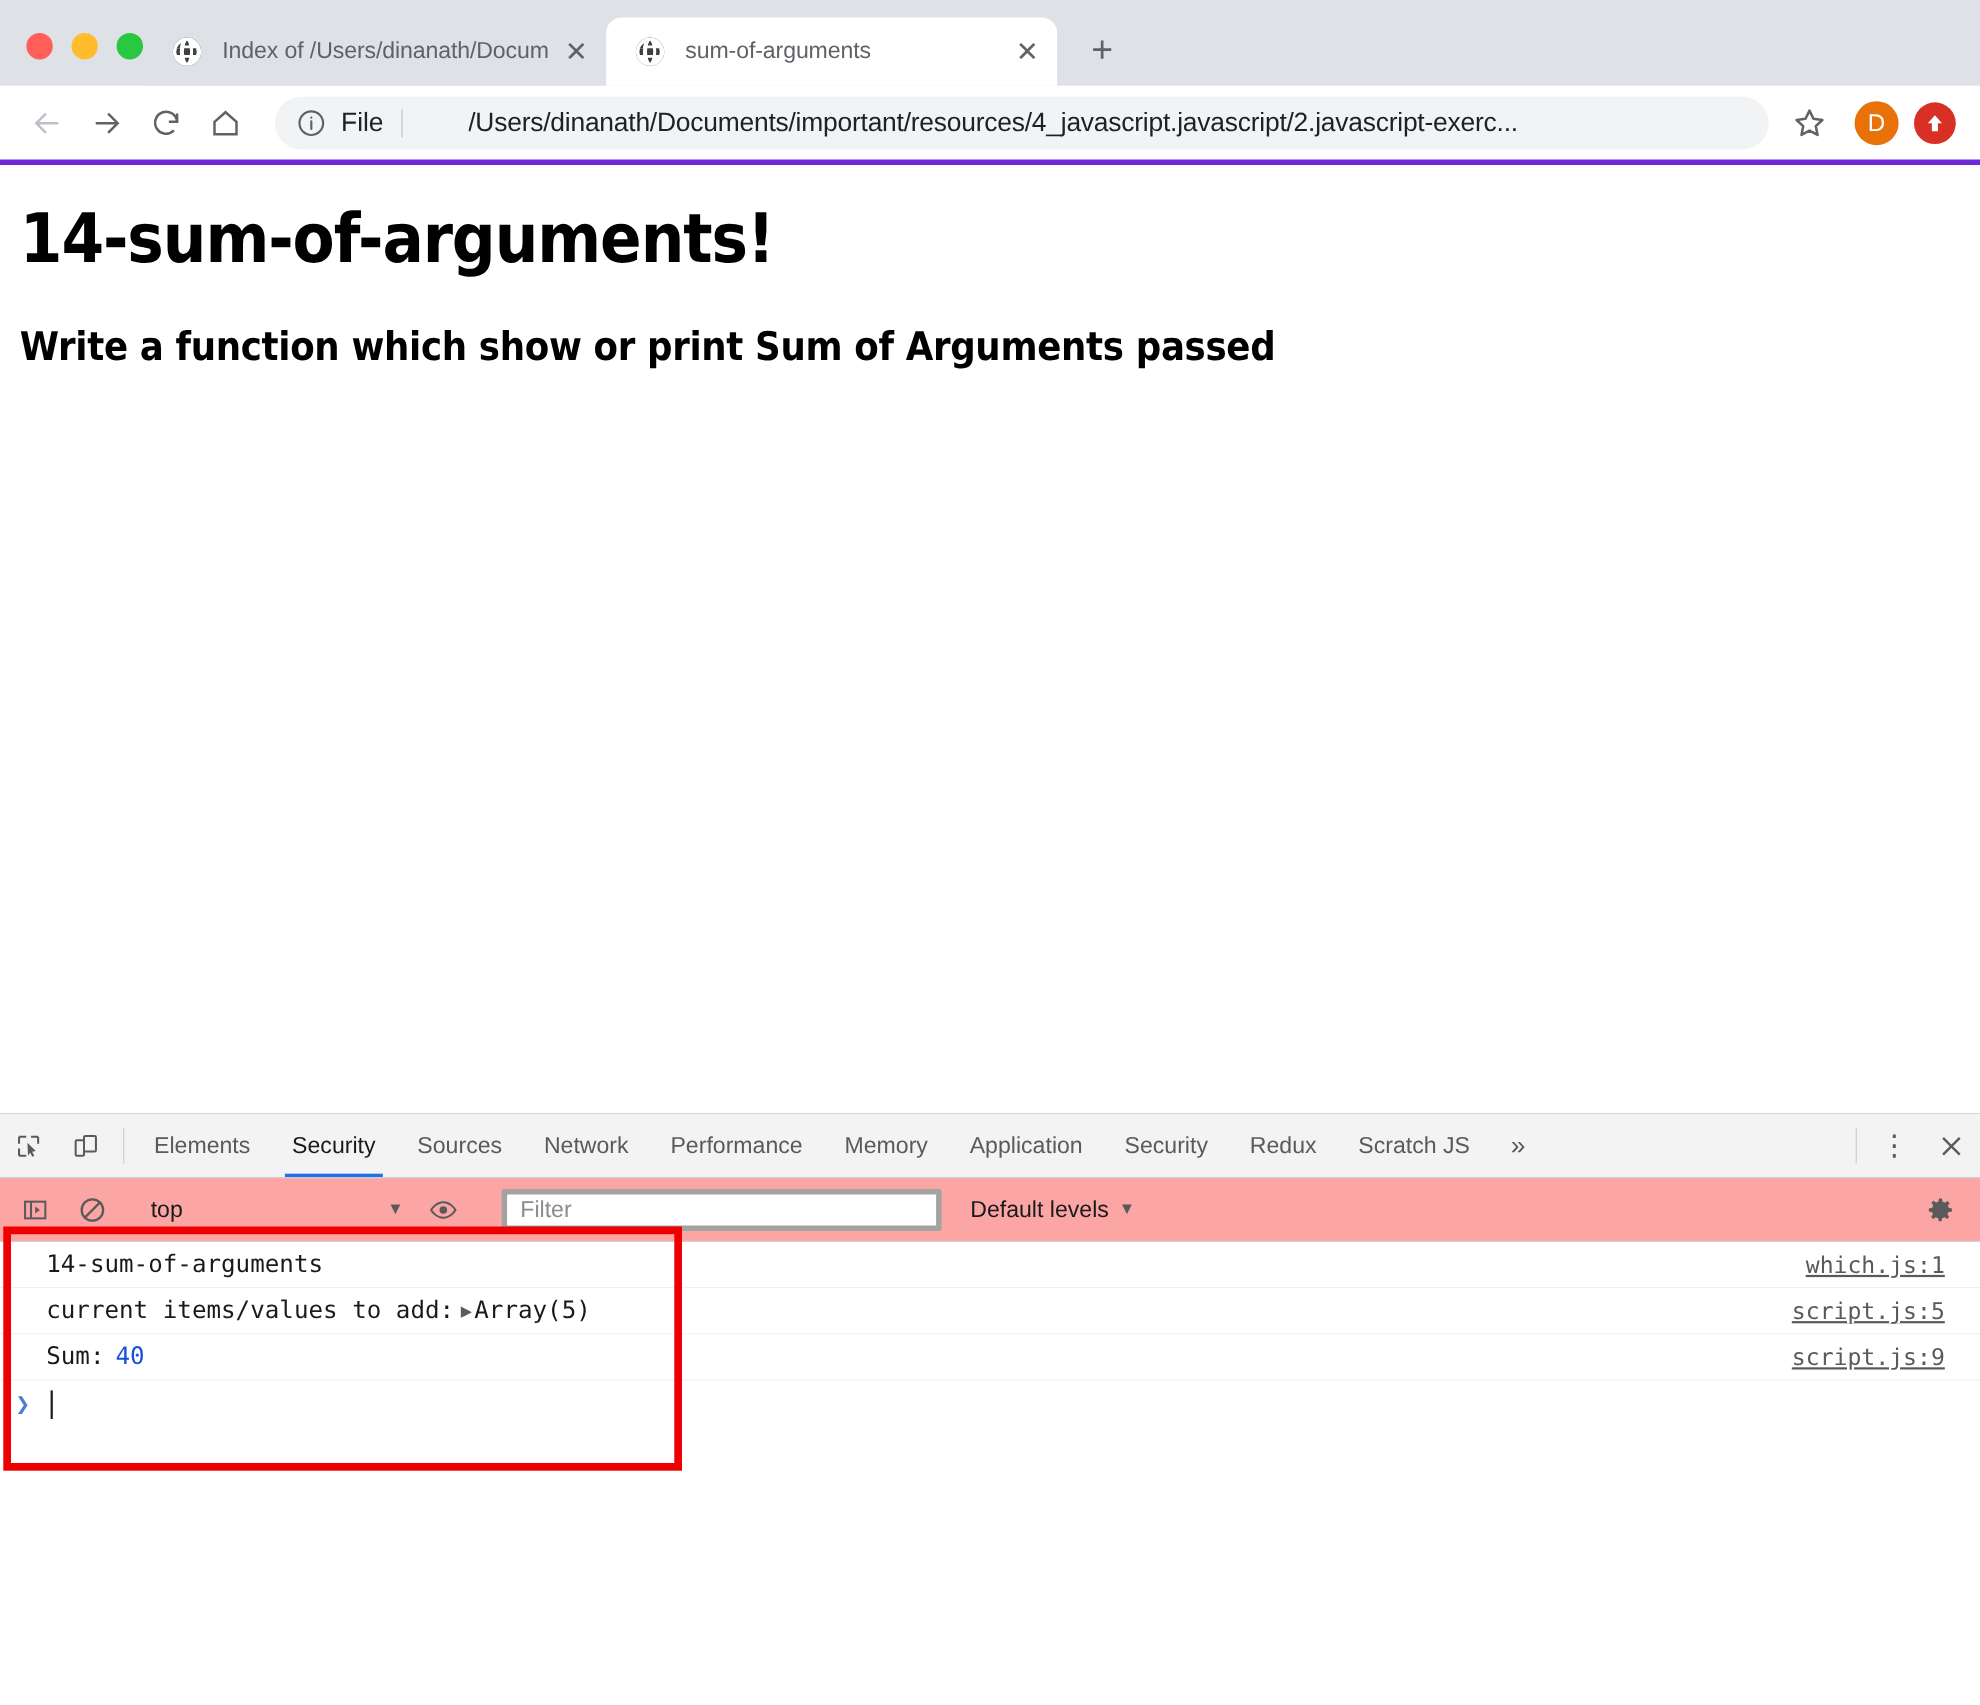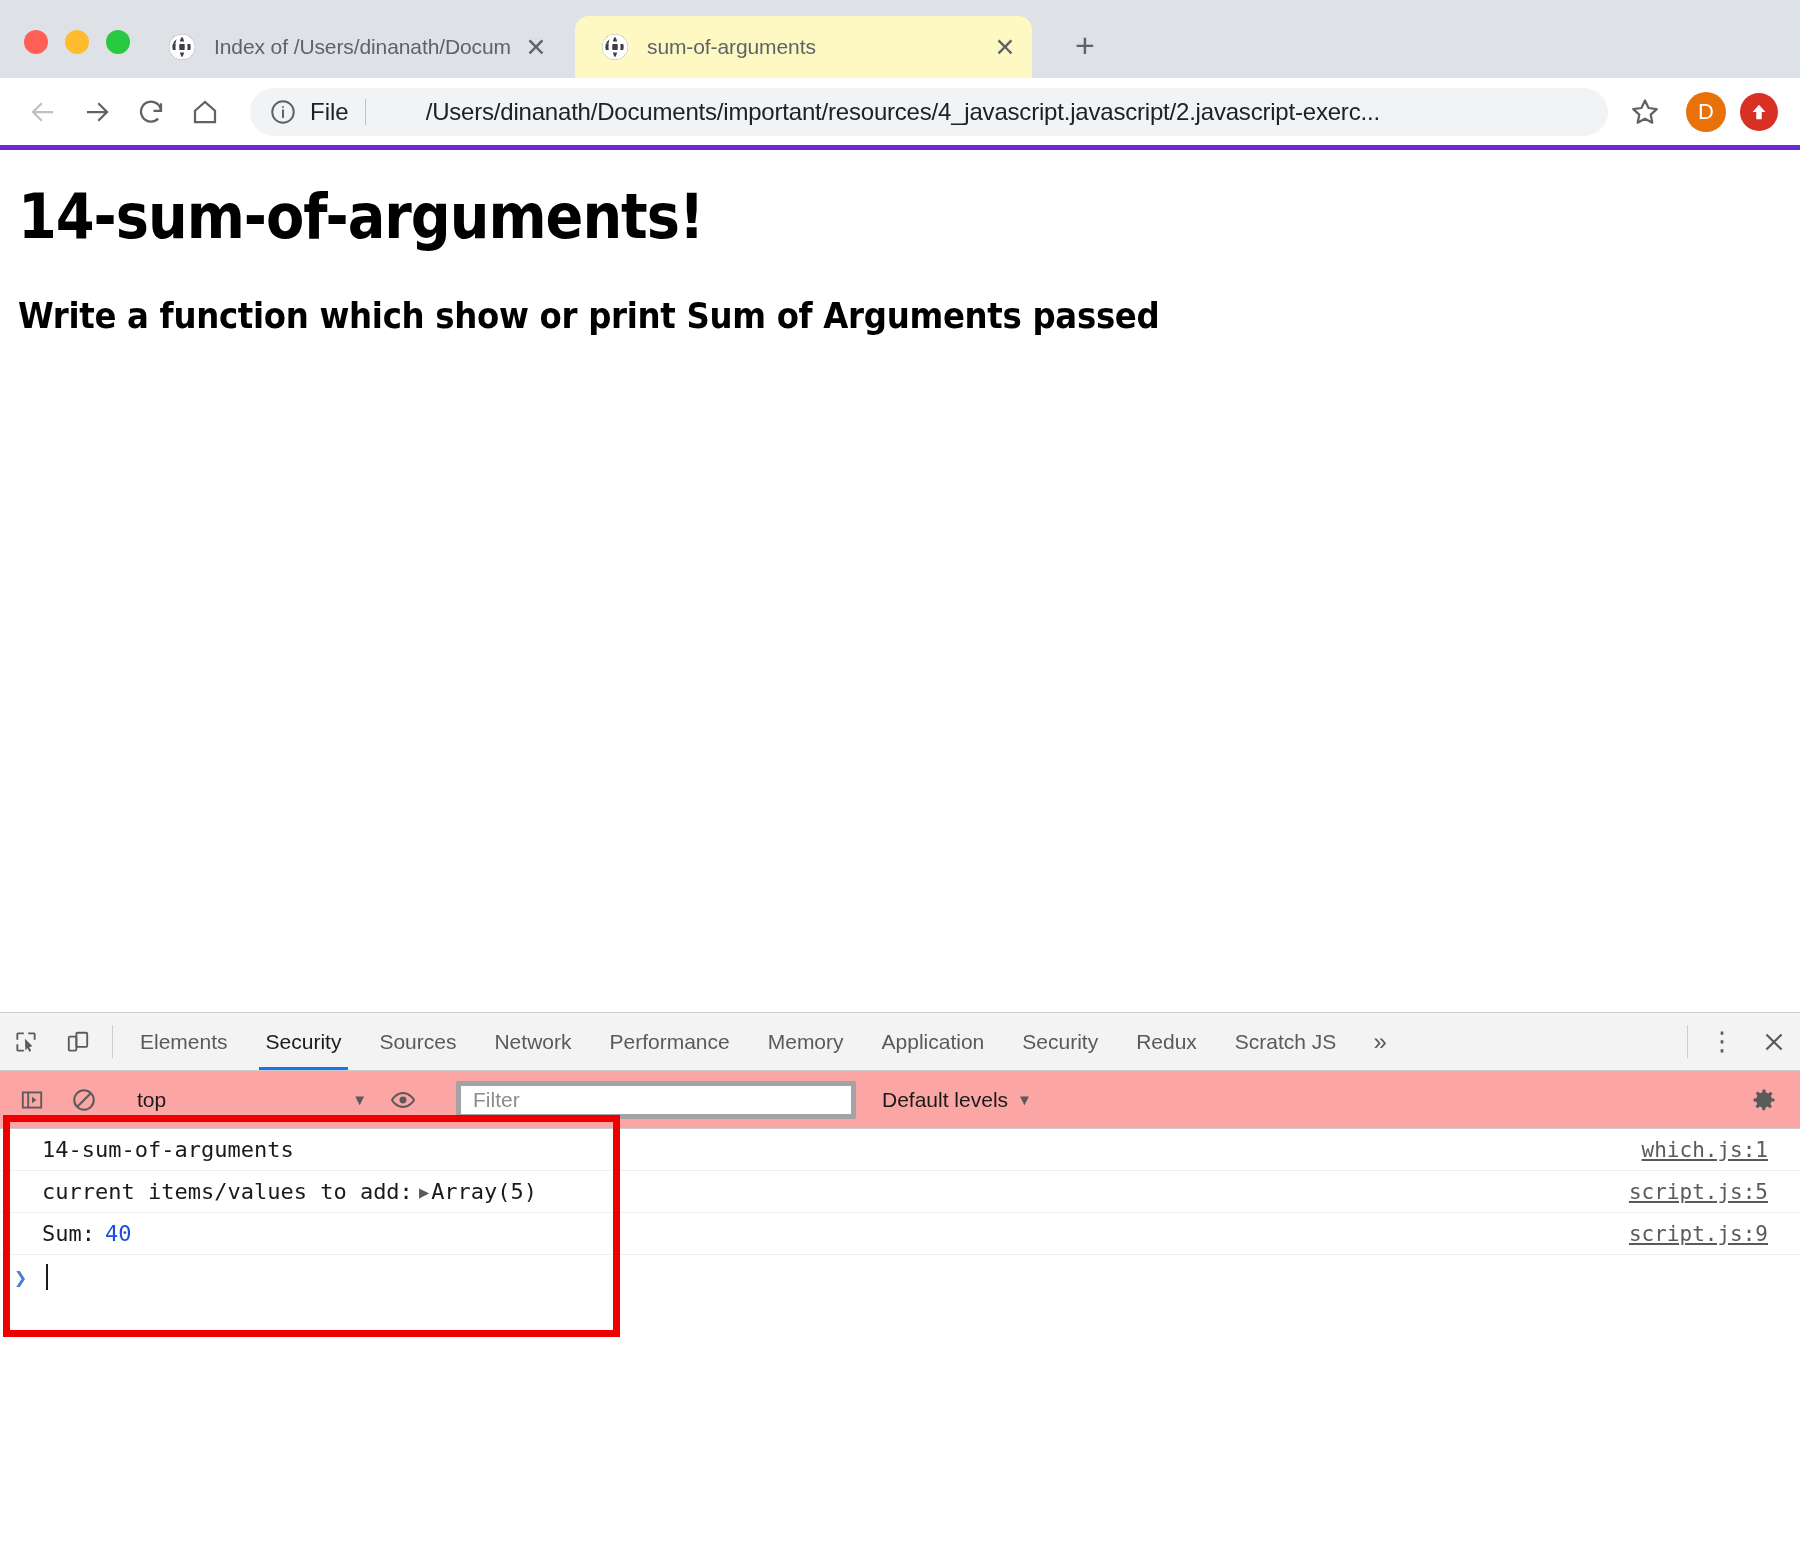--- a/index.html
+++ b/index.html
@@ -8,41 +8,41 @@
     font-family: "Liberation Sans", sans-serif;
     background: #ffffff;
     overflow: hidden;
   }
   #root { position: relative; width: 1800px; height: 1550px; }
 
   
   .chrome-tabstrip {
     position: absolute; top: 0; left: 0; width: 1800px; height: 78px;
     background: #dee1e6;
-    display: flex; align-items: flex-end; gap: 12px;
+    display: flex; align-items: flex-end;
   }
   .traffic-lights {
     display: flex; align-items: center; gap: 17px;
     padding: 0 0 24px 24px;
   }
   .light { width: 24px; height: 24px; border-radius: 50%; }
   .light.red { background: #ff5f57; }
   .light.yellow { background: #febc2e; }
   .light.green { background: #28c840; }
 
   .tab {
     height: 62px; display: flex; align-items: center;
     padding: 0 10px 0 26px; position: relative;
     min-width: 240px;
   }
   .tab.inactive { background: #dee1e6; }
   .tab.active {
-    background: #fef9c3;
+    background: #ffffff;
     border-radius: 14px 14px 0 0;
-    width: 457px;
+    width: 410px;
     justify-content: center;
   }
   .tab-favicon {
     width: 28px; height: 28px; flex: 0 0 28px; margin-right: 18px;
     display: flex; align-items: center; justify-content: center;
   }
   .tab-title {
     font-size: 21px; color: #5f6368; white-space: nowrap;
     overflow: hidden; text-overflow: clip; flex: 1;
     letter-spacing: -0.1px;

